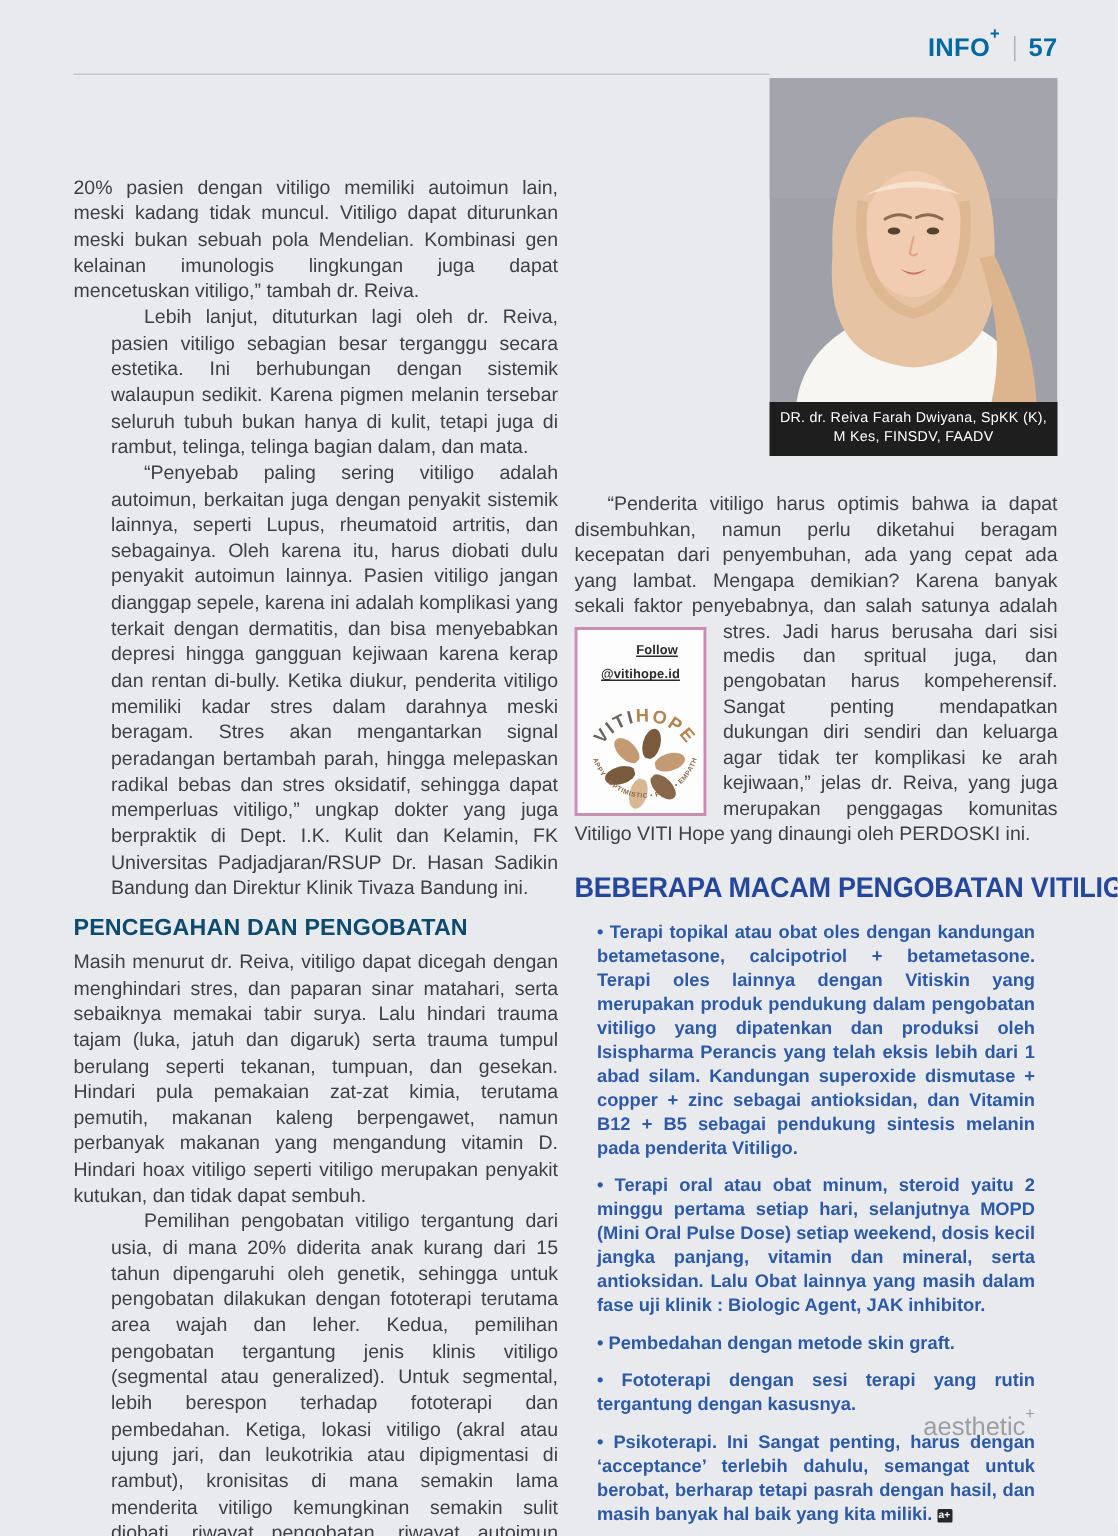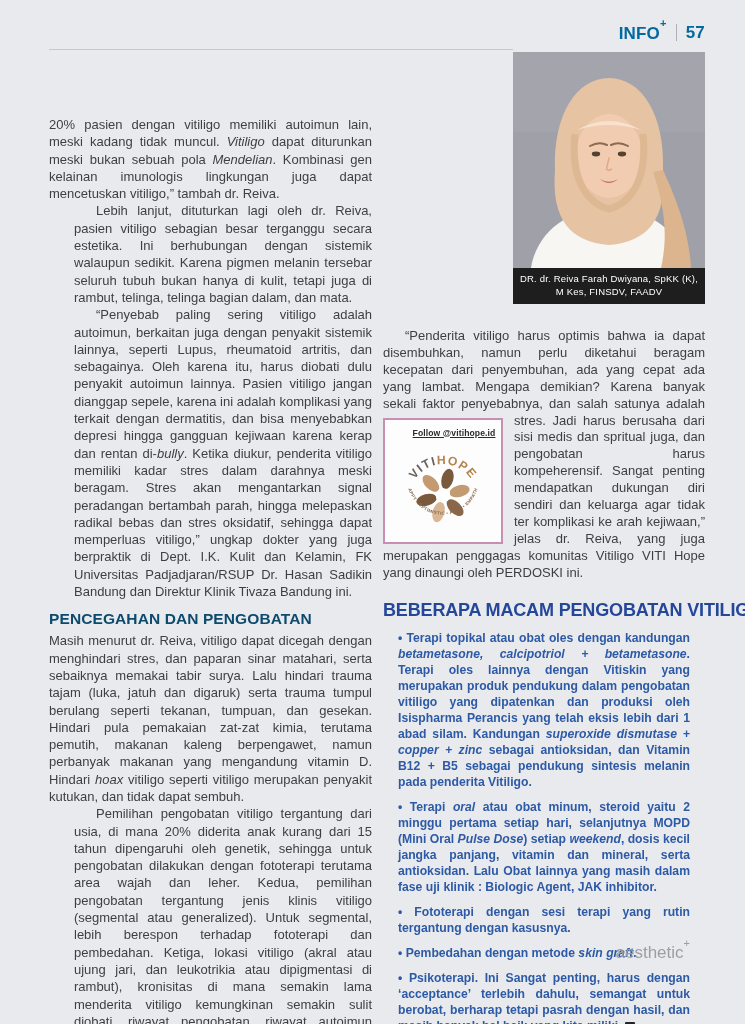--- a/index.html
+++ b/index.html
@@ -2,41 +2,41 @@
 <html><head>
 <meta charset="utf-8">
 <style>
   html,body{margin:0;padding:0;}
   .page{
     position:relative;width:745px;height:1024px;overflow:hidden;
     background:#e9eaed;
     font-family:"Liberation Sans",sans-serif;
     color:#3f3e41;
   }
-  .it{font-style:italic;}
+  .it{}
   
   .header{position:absolute;top:22px;right:40px;display:flex;align-items:center;
     font-weight:bold;color:#0369a1;font-size:17px;letter-spacing:.2px;}
   .header .plus{font-size:11px;vertical-align:super;position:relative;top:-5px;font-weight:bold;}
   .header .sep{display:inline-block;width:1px;height:17px;background:#aeb0b5;margin:0 9px;}
   .header-rule{position:absolute;top:49px;left:49px;width:464px;height:1px;background:#c7c8cc;}
   
   .photo-block{position:absolute;left:513px;top:52px;width:192px;}
   .photo-img{display:block;width:192px;height:216px;}
   .photo-caption{background:#1f1e1e;color:#fff;text-align:center;
     font-size:9.5px;line-height:12.5px;padding:5px 4px 6px;letter-spacing:.2px;}
   
   .col-left{position:absolute;left:49px;top:116px;width:323px;}
   .col-right{position:absolute;left:383px;top:328px;width:322px;}
   p.body{margin:0;font-size:13px;line-height:17.3px;text-align:justify;}
   p.body.indent{text-indent:22px;margin-left:25px;}
   .sec-heading{margin:10px 0 4px;font-size:15.5px;font-weight:bold;color:#0c4a6e;letter-spacing:.1px;}
   
   p.quote{margin:0;font-size:13px;line-height:16.9px;text-align:justify;text-indent:22px;}
-  .follow-card{float:left;width:120px;height:126px;background:#fdfdfd;
+  .follow-card{float:left;width:88px;height:126px;background:#fdfdfd;
     border:2px solid #c78fb2;margin:5px 11px 2px 0;text-align:center;box-sizing:border-box;}
   .follow-label{display:block;font-size:8.6px;color:#2a2a2a;margin-top:5px;
     text-decoration:underline;font-weight:bold;letter-spacing:.1px;}
   .follow-card svg{display:block;margin:0 auto;}
   .treat-heading{margin:17px 0 0;color:#24479a;font-size:19px;font-weight:bold;white-space:nowrap;}
   .treat-heading .inner{display:inline-block;transform:scaleX(.95);transform-origin:left center;letter-spacing:-.2px;}
   .bullets{margin-top:9px;}
   p.bullet{margin:0 15px 9px;color:#2d5aa6;font-weight:bold;font-size:12.2px;line-height:16px;text-align:justify;}
   p.bullet::before{content:"\2022\00a0 ";}
   .endmark{display:inline-block;background:#26262a;color:#fff;font-size:6.8px;font-weight:bold;
@@ -128,21 +128,21 @@
           </text>
         </svg>
       </span><span>usaha dari sisi medis dan spritual juga, dan pengobatan harus kompeherensif. Sangat penting mendapatkan dukungan diri sendiri dan keluarga agar tidak ter komplikasi ke arah kejiwaan,” jelas dr. Reiva, yang juga merupakan penggagas komunitas Vitiligo VITI Hope yang dinaungi oleh PERDOSKI ini.</span>
     </p>
 
     <h2 class="treat-heading"><span class="inner">BEBERAPA MACAM PENGOBATAN VITILIGO</span></h2>
 
     <div class="bullets">
       <p class="bullet"><span>Terapi topikal atau obat oles dengan kandungan </span><span class="it">betametasone, calcipotriol + betametasone</span><span>. Terapi oles lainnya dengan Vitiskin yang merupakan produk pendukung dalam pengobatan vitiligo yang dipatenkan dan produksi oleh Isispharma Perancis yang telah eksis lebih dari 1 abad silam. Kandungan </span><span class="it">superoxide dismutase + copper + zinc</span><span> sebagai antioksidan, dan Vitamin B12 + B5 sebagai pendukung sintesis melanin pada penderita Vitiligo.</span></p>
       <p class="bullet"><span>Terapi </span><span class="it">oral</span><span> atau obat minum, steroid yaitu 2 minggu pertama setiap hari, selanjutnya MOPD (Mini Oral </span><span class="it">Pulse Dose</span><span>) setiap </span><span class="it">weekend</span><span>, dosis kecil jangka panjang, vitamin dan mineral, serta antioksidan. Lalu Obat lainnya yang masih dalam fase uji klinik : Biologic Agent, JAK inhibitor.</span></p>
+      <p class="bullet"><span>Pembedahan dengan metode </span><span class="it">skin graft</span><span>.</span></p>
       <p class="bullet"><span>Fototerapi dengan sesi terapi yang rutin tergantung dengan kasusnya.</span></p>
-      <p class="bullet"><span>Pembedahan dengan metode </span><span class="it">skin graft</span><span>.</span></p>
       <p class="bullet"><span><span>Psikoterapi. Ini Sangat penting, harus dengan ‘acceptance’ terlebih dahulu, semangat untuk berobat, berharap tetapi pasrah dengan hasil, dan masih banyak hal baik yang kita miliki.</span></span><span class="endmark">a+</span></p>
     </div>
   </div>
 
   <div class="footer"><span>aesthetic</span><span class="plus">+</span></div>
 
 </div>
 
 </body></html>

